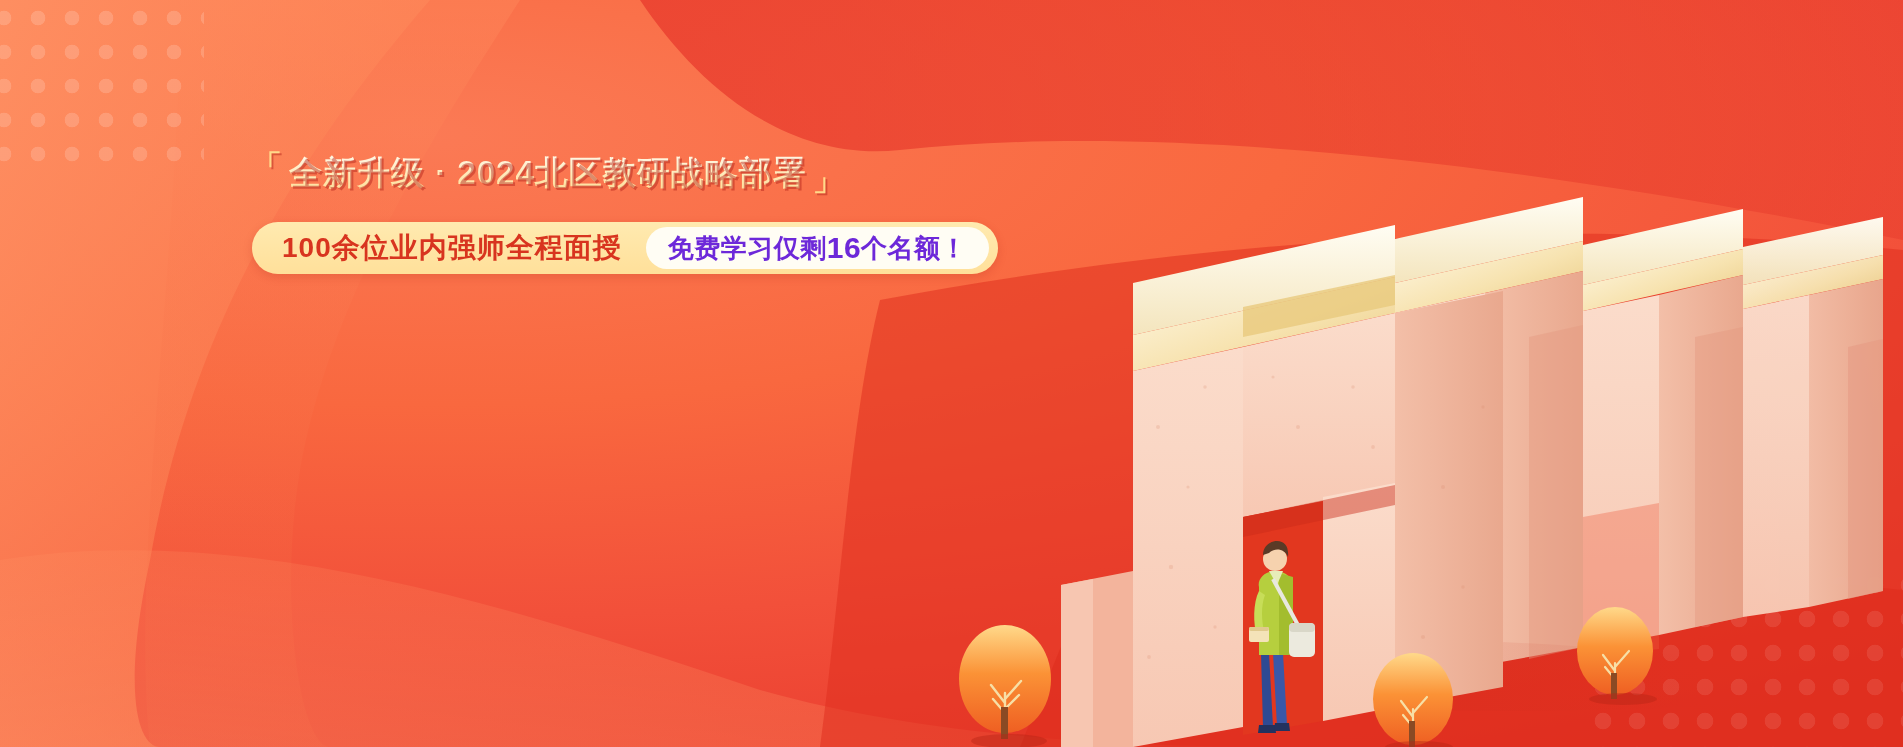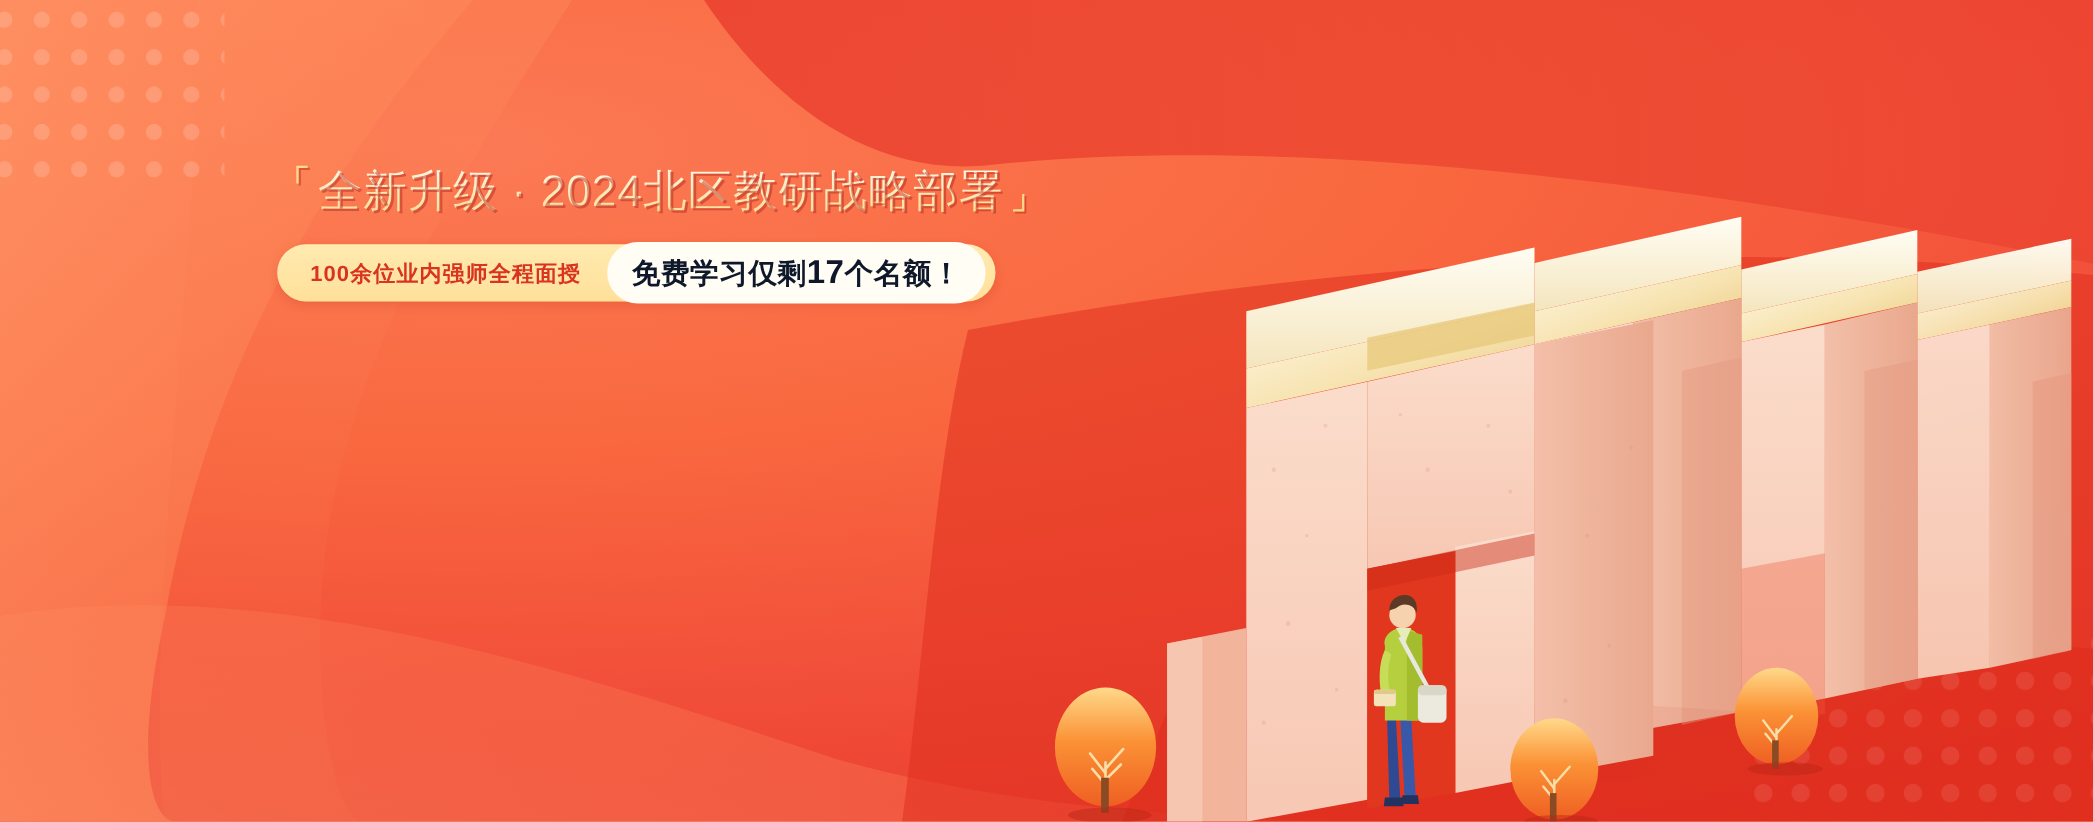--- a/index.html
+++ b/index.html
@@ -45,21 +45,21 @@
     color:#ffe8b8;
     text-shadow:2px 2px 0 rgba(176,32,24,.45);
     white-space:nowrap;
     height:46px;
   }
   .brk{color:#ffd98a;font-size:30px;line-height:1;position:relative;top:-7px;}
   .brk.close{top:7px;}
   .sub-text{
     background:linear-gradient(180deg,#fffaf0 0%,#ffe9b5 55%,#ffd98f 100%);
     -webkit-background-clip:text;background-clip:text;color:transparent;
-    font-size:40px;font-weight:400;text-align:right;
+    font-size:33px;font-weight:700;text-align:right;
   }
 
   .title{
     margin-top:12px;
     font-size:92px;font-weight:800;line-height:1.04;
     letter-spacing:2px;white-space:nowrap;
     background:linear-gradient(180deg,#fffdf6 0%,#fff4d9 40%,#ffe6ac 72%,#ffd77e 100%);
     -webkit-background-clip:text;background-clip:text;color:transparent;
     filter:drop-shadow(5px 6px 0 rgba(197,40,29,.75));
   }
@@ -67,27 +67,27 @@
   .pillrow{
     margin-top:26px;
     display:inline-flex;align-items:center;
     background:linear-gradient(180deg,#ffeab0 0%,#ffe09a 100%);
     border-radius:999px;
     padding:7px 9px 7px 30px;
     height:52px;
     box-shadow:0 3px 10px rgba(160,30,20,.18);
   }
   .pill-main{
-    font-size:20px;font-weight:700;color:#d8341f;letter-spacing:1px;
+    font-size:28px;font-weight:700;color:#d8341f;letter-spacing:1px;
     white-space:nowrap;padding-right:24px;
   }
   .pill-sub{
     background:#fffdf4;border-radius:999px;
-    padding:0 22px;height:56px;display:flex;align-items:center;
-    font-size:26px;font-weight:800;color:#0f172a;letter-spacing:.5px;
+    padding:0 22px;height:42px;display:flex;align-items:center;
+    font-size:26px;font-weight:800;color:#6d28d9;letter-spacing:.5px;
     white-space:nowrap;
   }
   .pill-sub .num{font-size:30px;font-weight:800;}
 
   
   .illus{position:absolute;right:0;bottom:0;width:960px;height:560px;z-index:30;}
   .illus svg{width:100%;height:100%;display:block;}
 </style>
 </head>
 <body>
@@ -283,19 +283,19 @@
       <span class="brk">「</span>
       <span class="sub-text">全新升级 · 2024北区教研战略部署</span>
       <span class="brk close">」</span>
     </div>
 
 
     <div class="pillrow">
       <span class="pill-main">100余位业内强师全程面授</span>
       <span class="pill-sub">
         <span>免费学习仅剩</span>
-          <span class="num">17</span>
+          <span class="num">16</span>
           <span>个名额！</span>
       </span>
     </div>
 
   </div>
 </div>
 
 </body></html>

